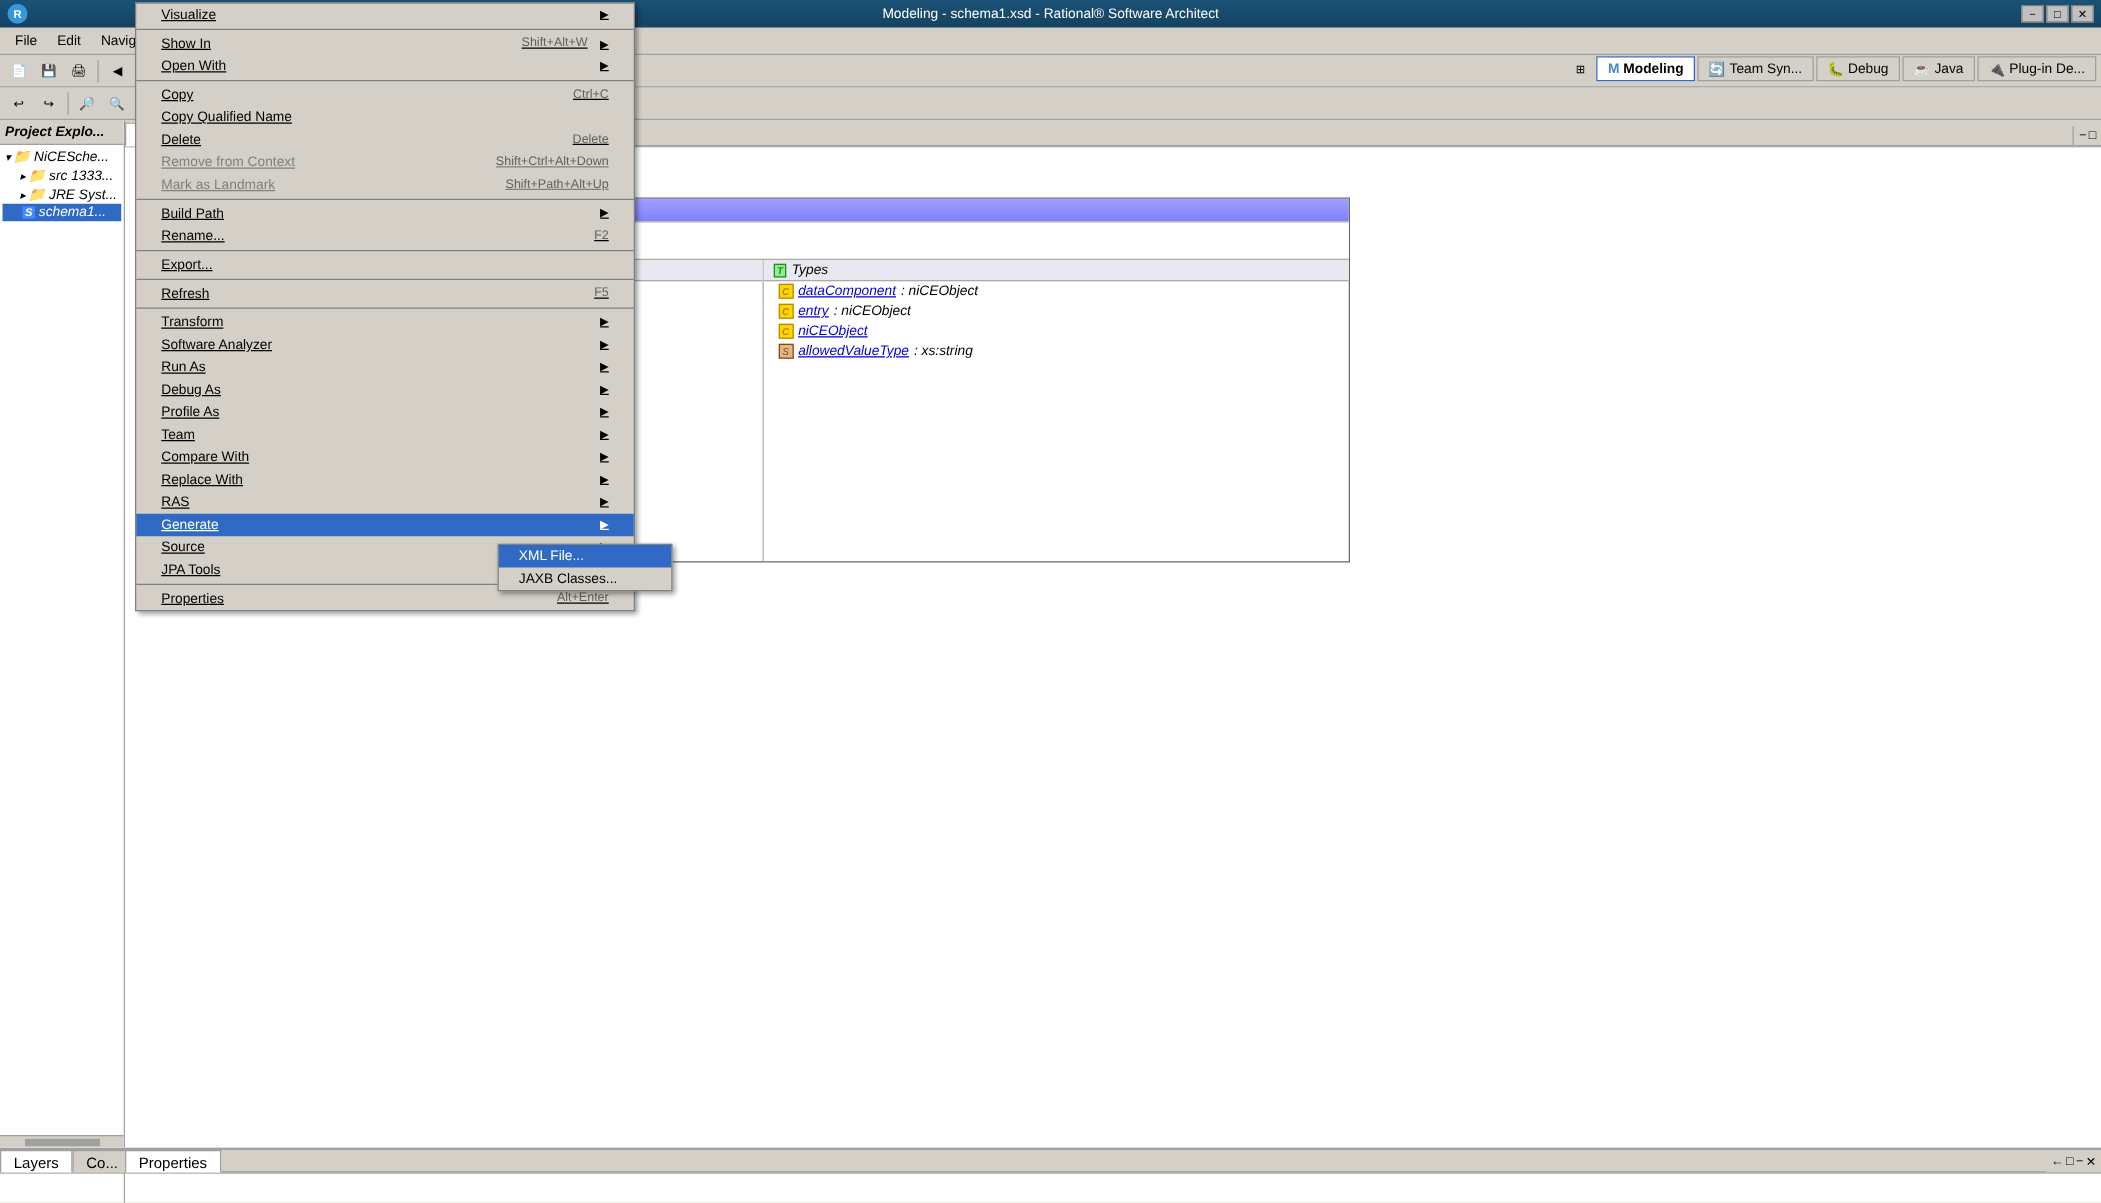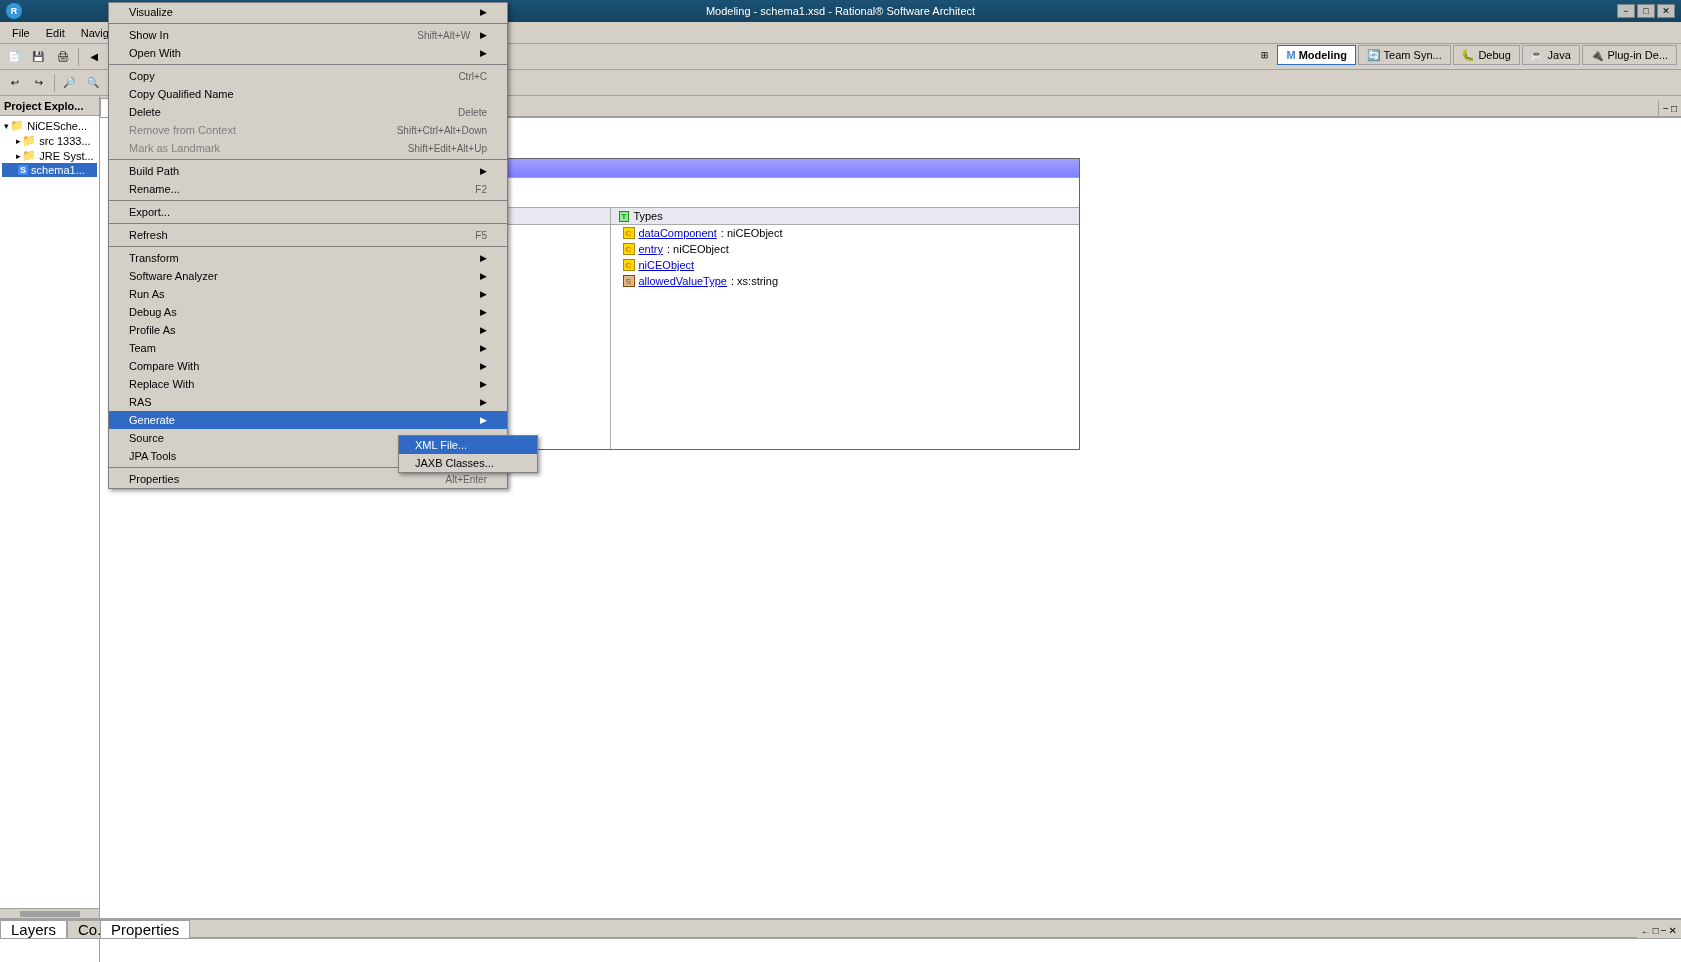--- a/index.html
+++ b/index.html
@@ -122,20 +122,21 @@
       background: #ffffff;
       border: 1px solid #316ac5;
       font-weight: bold;
     }
 
     
     .main-layout {
       display: flex;
       height: calc(100% - 70px);
       position: relative;
+      font-style: italic;
     }
 
     
     .left-panel {
       width: 100px;
       background: white;
       border-right: 1px solid #a0a0a0;
       display: flex;
       flex-direction: column;
       overflow: hidden;
@@ -308,24 +309,25 @@
       background: #d4d0c8;
       border: 1px solid #808080;
       box-shadow: 2px 2px 4px rgba(0,0,0,0.4);
       z-index: 1000;
       font-size: 11px;
     }
     .ctx-item {
       padding: 3px 20px;
       cursor: pointer;
       display: flex;
-      align-items: center;
+      align-items: flex-start;
       justify-content: space-between;
       white-space: nowrap;
       position: relative;
+      text-decoration: underline;
     }
     .ctx-item.selected-item { background: #316ac5; color: white; }
     .ctx-item.disabled { color: #808080; cursor: default; }
     .ctx-separator { height: 1px; background: #808080; margin: 2px 0; }
     .ctx-shortcut { color: #606060; font-size: 10px; margin-left: 20px; }
     .ctx-arrow { font-size: 9px; }
     .generate-submenu {
       position: absolute;
       left: 398px;
       top: 435px;
@@ -339,21 +341,21 @@
     .gen-item {
       padding: 3px 16px;
       cursor: pointer;
       display: flex;
       align-items: center;
       white-space: nowrap;
     }
     .gen-item.selected-item { background: #316ac5; color: white; }
     .bottom-tab {
       padding: 2px 10px;
-      font-size: 15px;
+      font-size: 12px;
       cursor: pointer;
       background: #d4d0c8;
       border: 1px solid #a0a0a0;
       border-bottom: none;
       height: 18px;
       display: flex;
       align-items: center;
     }
     .bottom-tab.active { background: white; }
 
@@ -629,21 +631,21 @@
     <span class="ctx-shortcut">Delete</span>
   </div>
 
   <div class="ctx-item disabled">
     <span>Remove from Context</span>
     <span class="ctx-shortcut">Shift+Ctrl+Alt+Down</span>
   </div>
 
   <div class="ctx-item disabled">
     <span>Mark as Landmark</span>
-    <span class="ctx-shortcut">Shift+Edit+Alt+Up</span>
+    <span class="ctx-shortcut">Shift+Path+Alt+Up</span>
   </div>
 
   <div class="ctx-separator"></div>
 
   <div class="ctx-item">
     <span>Build Path</span>
     <span class="ctx-arrow">▶</span>
   </div>
 
 

